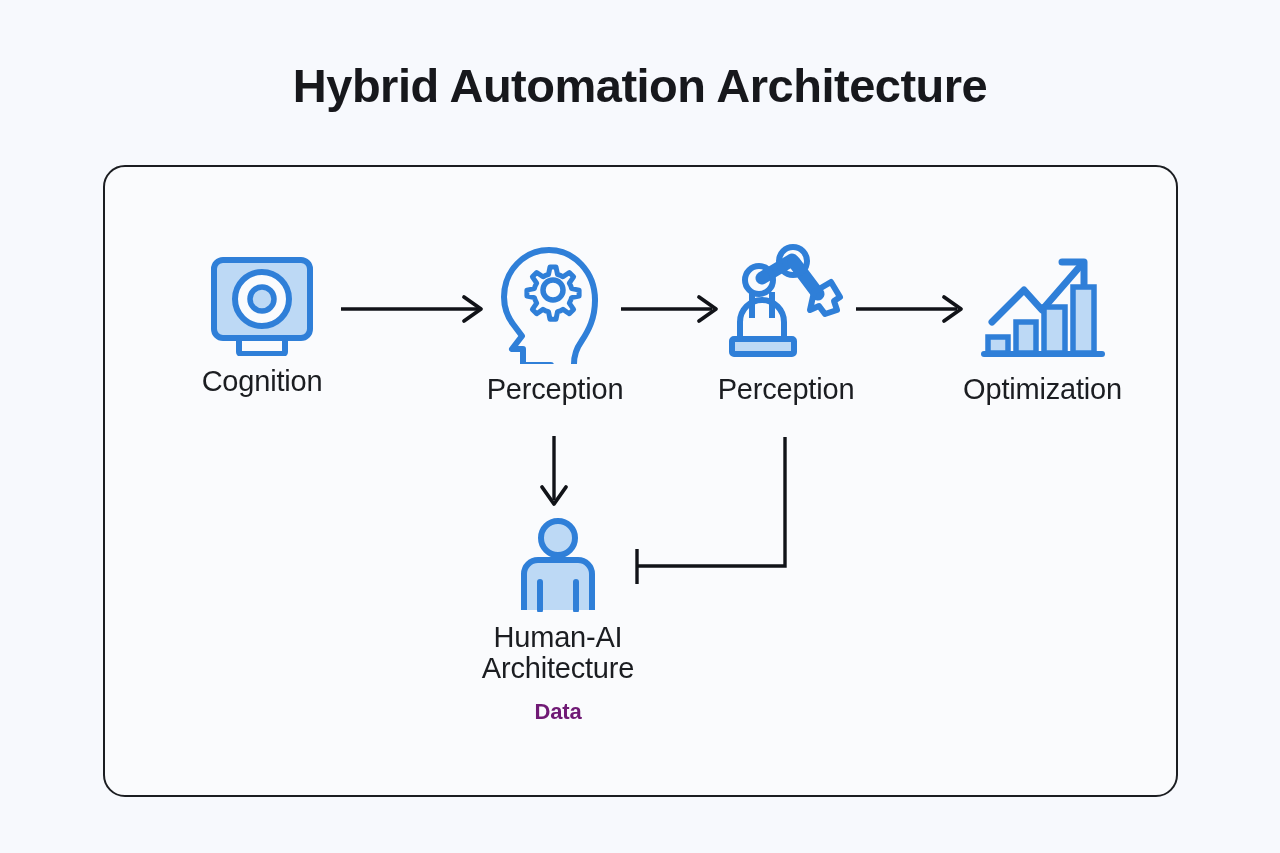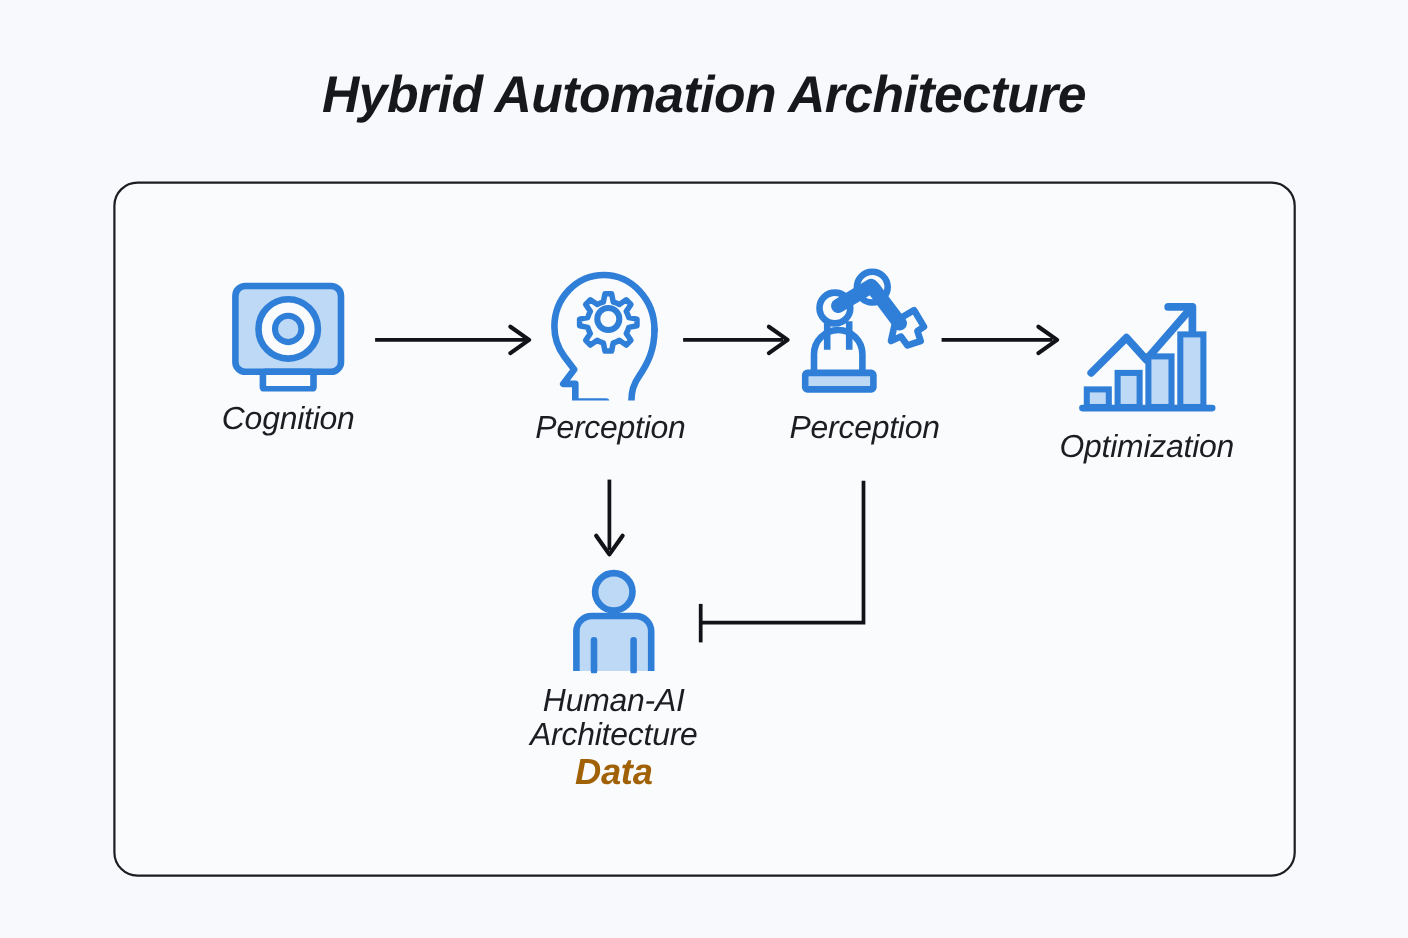--- a/index.html
+++ b/index.html
@@ -13,21 +13,20 @@
     font-family: "Liberation Sans", sans-serif;
     overflow: hidden;
     position: relative;
   }
 
   #diagram-root {
     position: absolute;
     left: 0; top: 0;
     width: 1280px;
     height: 853px;
-    font-style: italic;
   }
 
   
   .diagram-title {
     position: absolute;
     left: 0;
     top: 58px;
     width: 1280px;
     text-align: center;
     font-size: 47px;
@@ -71,34 +70,34 @@
     white-space: nowrap;
     font-family: "Liberation Sans", sans-serif;
   }
   .node-label.wrap {
     white-space: normal;
     width: 260px;
     margin-left: auto;
     margin-right: auto;
   }
   .node-sublabel {
-    margin-top: 0;
-    font-size: 33px;
+    margin-top: 16px;
+    font-size: 22px;
     font-weight: 700;
-    color: #a16207;
+    color: #701a75;
     letter-spacing: -0.2px;
     white-space: nowrap;
     font-family: "Liberation Sans", sans-serif;
   }
 
   
   #node-perception  { left: 162px; top: 252px; width: 200px; }
   #node-cognition   { left: 455px; top: 240px; width: 200px; }
   #node-execution   { left: 686px; top: 240px; width: 200px; }
-  #node-optimization{ left: 935px; top: 257px; width: 215px; }
+  #node-optimization{ left: 935px; top: 240px; width: 215px; }
   #node-human       { left: 428px; top: 516px; width: 260px; }
 
   
   #connectors {
     position: absolute;
     left: 0; top: 0;
     width: 1280px;
     height: 853px;
     pointer-events: none;
   }

